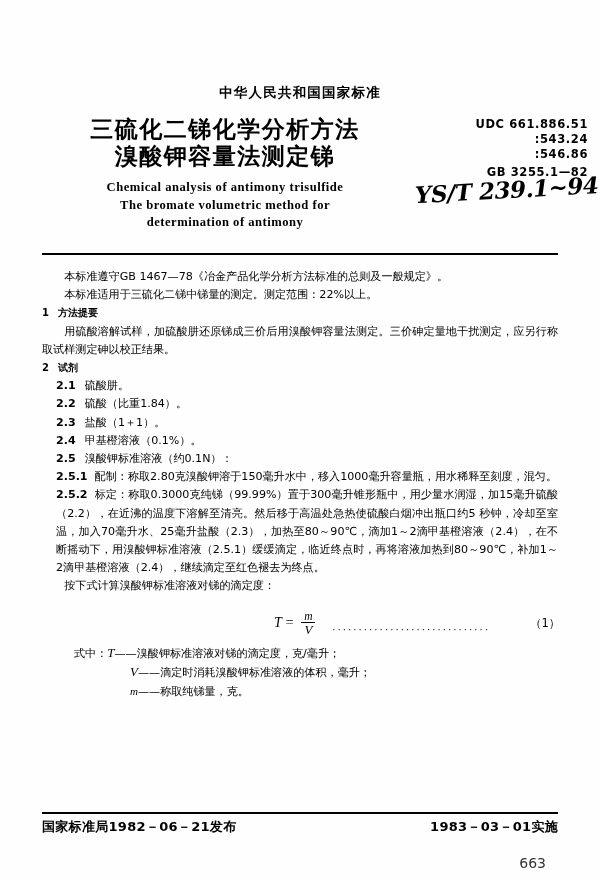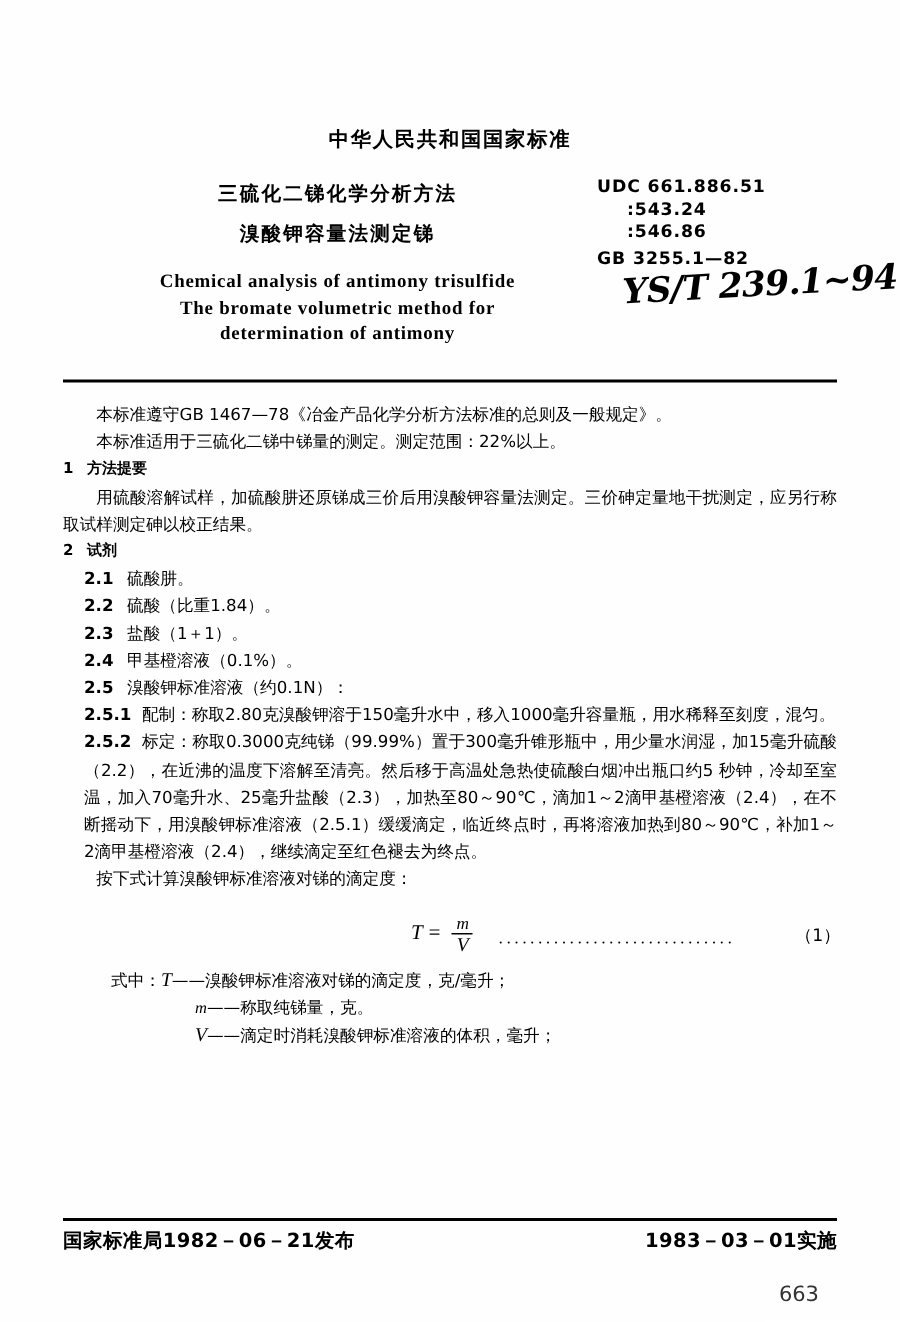--- a/index.html
+++ b/index.html
@@ -35,21 +35,21 @@
   }
   .title-block {
     position: absolute;
     top: 116px;
     left: 60px;
     width: 330px;
     text-align: center;
   }
   .title-cn {
     font-family: "DejaVu Sans", sans-serif;
-    font-size: 13px;
+    font-size: 23px;
     font-weight: 700;
     letter-spacing: 1.5px;
     line-height: 27px;
   }
   .title-en {
     margin-top: 9px;
     font-family: "Liberation Serif", serif;
     font-weight: 700;
     font-size: 12.6px;
     line-height: 17.5px;
@@ -60,21 +60,21 @@
   .udc {
     position: absolute;
     top: 117px;
     left: 398px;
     width: 190px;
     font-family: "DejaVu Sans", sans-serif;
     font-weight: 700;
     font-size: 11.5px;
     letter-spacing: 0.6px;
     line-height: 15px;
-    text-align: left;
+    text-align: right;
   }
   .udc .l2, .udc .l3 { padding-left: 20px; }
   .udc .gb { margin-top: 3px; }
 
   
   .handwritten {
     position: absolute;
     top: 176px;
     left: 415px;
     font-family: "DejaVu Serif", serif;
@@ -286,24 +286,24 @@
       </div>
       <div class="dots">······························</div>
       <div class="eqno">（1）</div>
     </div>
 
     <div class="where">
       <p class="lead">
         <span>式中：</span><span class="sym">T</span><span>——溴酸钾标准溶液对锑的滴定度，克/毫升；</span>
       </p>
       <p class="defline">
-        <span class="sym-m">m</span><span>——称取纯锑量，克。</span>
+        <span class="sym">V</span><span>——滴定时消耗溴酸钾标准溶液的体积，毫升；</span>
       </p>
       <p class="defline">
-        <span class="sym">V</span><span>——滴定时消耗溴酸钾标准溶液的体积，毫升；</span>
+        <span class="sym-m">m</span><span>——称取纯锑量，克。</span>
       </p>
     </div>
 
   </div>
 
   <div class="rule rule-bottom"></div>
 
   <div class="footer">
     <span>国家标准局1982－06－21发布</span>
     <span>1983－03－01实施</span>

